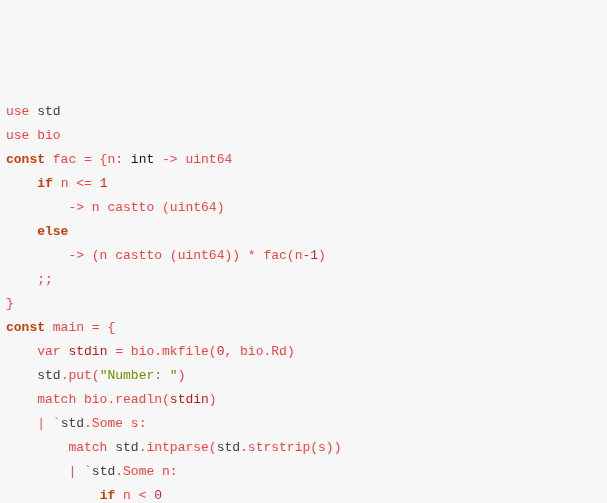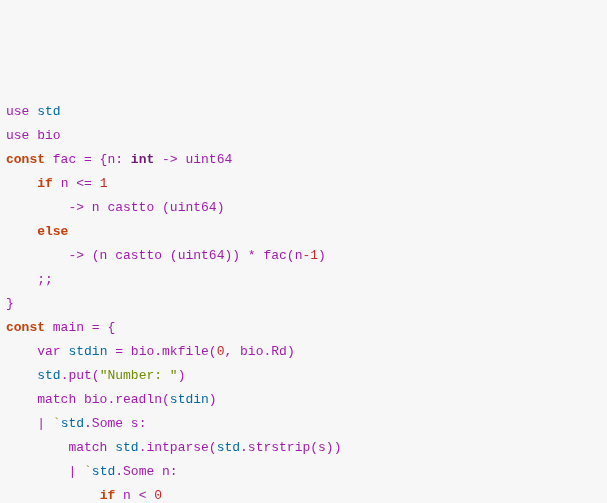--- a/index.html
+++ b/index.html
@@ -7,27 +7,27 @@
     font-family: "SFMono-Regular", Consolas, "Liberation Mono", Menlo, monospace;
     font-size: 13px;
     line-height: 24px;
     background: #f7f7f7;
     color: #333332;
     padding: 4px 6px;
     width: 607px;
     white-space: pre;
   }
   .kw { color: #c2410c; font-weight: bold; }
-  .ty { color: #701a75; font-weight: bold; }
-  .fn { color: #0369a1; }
-  .id { color: #0369a1; }
+  .ty { color: #0f172a; font-weight: normal; }
+  .fn { color: #404040; }
+  .id { color: #b91c1c; }
   .nm { color: #c82829; }
   .op { color: #c82829; }
   .st { color: #718c00; }
-  .pl { color: #a21caf; }
+  .pl { color: #ef4444; }
 </style>
 </head>
 <body>
 
 
 
 <div id="code-block"><div class="code-line"><span class="pl">use </span><span class="fn">std</span></div><div class="code-line"><span class="pl">use bio</span></div><div class="code-line"><span class="pl"></span></div><div class="code-line"><span class="kw">const</span><span class="pl"> fac = {n: </span><span class="ty">int</span><span class="pl"> -&gt; uint64</span></div><div class="code-line"><span class="pl">    </span><span class="kw">if</span><span class="pl"> n &lt;= </span><span class="nm">1</span></div><div class="code-line"><span class="pl">        -&gt; n castto (uint64)</span></div><div class="code-line"><span class="pl">    </span><span class="kw">else</span></div><div class="code-line"><span class="pl">        -&gt; (n castto (uint64)) * fac(n</span><span class="op">-</span><span class="nm">1</span><span class="pl">)</span></div><div class="code-line"><span class="pl">    ;;</span></div><div class="code-line"><span class="pl">}</span></div><div class="code-line"><span class="pl"></span></div><div class="code-line"><span class="kw">const</span><span class="pl"> main = {</span></div><div class="code-line"><span class="pl">    var </span><span class="id">stdin</span><span class="pl"> = bio.mkfile(</span><span class="nm">0</span><span class="pl">, bio.Rd)</span></div><div class="code-line"><span class="pl">    </span><span class="fn">std</span><span class="pl">.put(</span><span class="st">"Number: "</span><span class="pl">)</span></div><div class="code-line"><span class="pl">    match bio.readln(</span><span class="id">stdin</span><span class="pl">)</span></div><div class="code-line"><span class="pl">    | </span><span class="st">`</span><span class="fn">std</span><span class="pl">.Some s:</span></div><div class="code-line"><span class="pl">        match </span><span class="fn">std</span><span class="pl">.intparse(</span><span class="fn">std</span><span class="pl">.strstrip(s))</span></div><div class="code-line"><span class="pl">        | </span><span class="st">`</span><span class="fn">std</span><span class="pl">.Some n:</span></div><div class="code-line"><span class="pl">            </span><span class="kw">if</span><span class="pl"> n &lt; </span><span class="nm">0</span></div></div>
 
 
 

